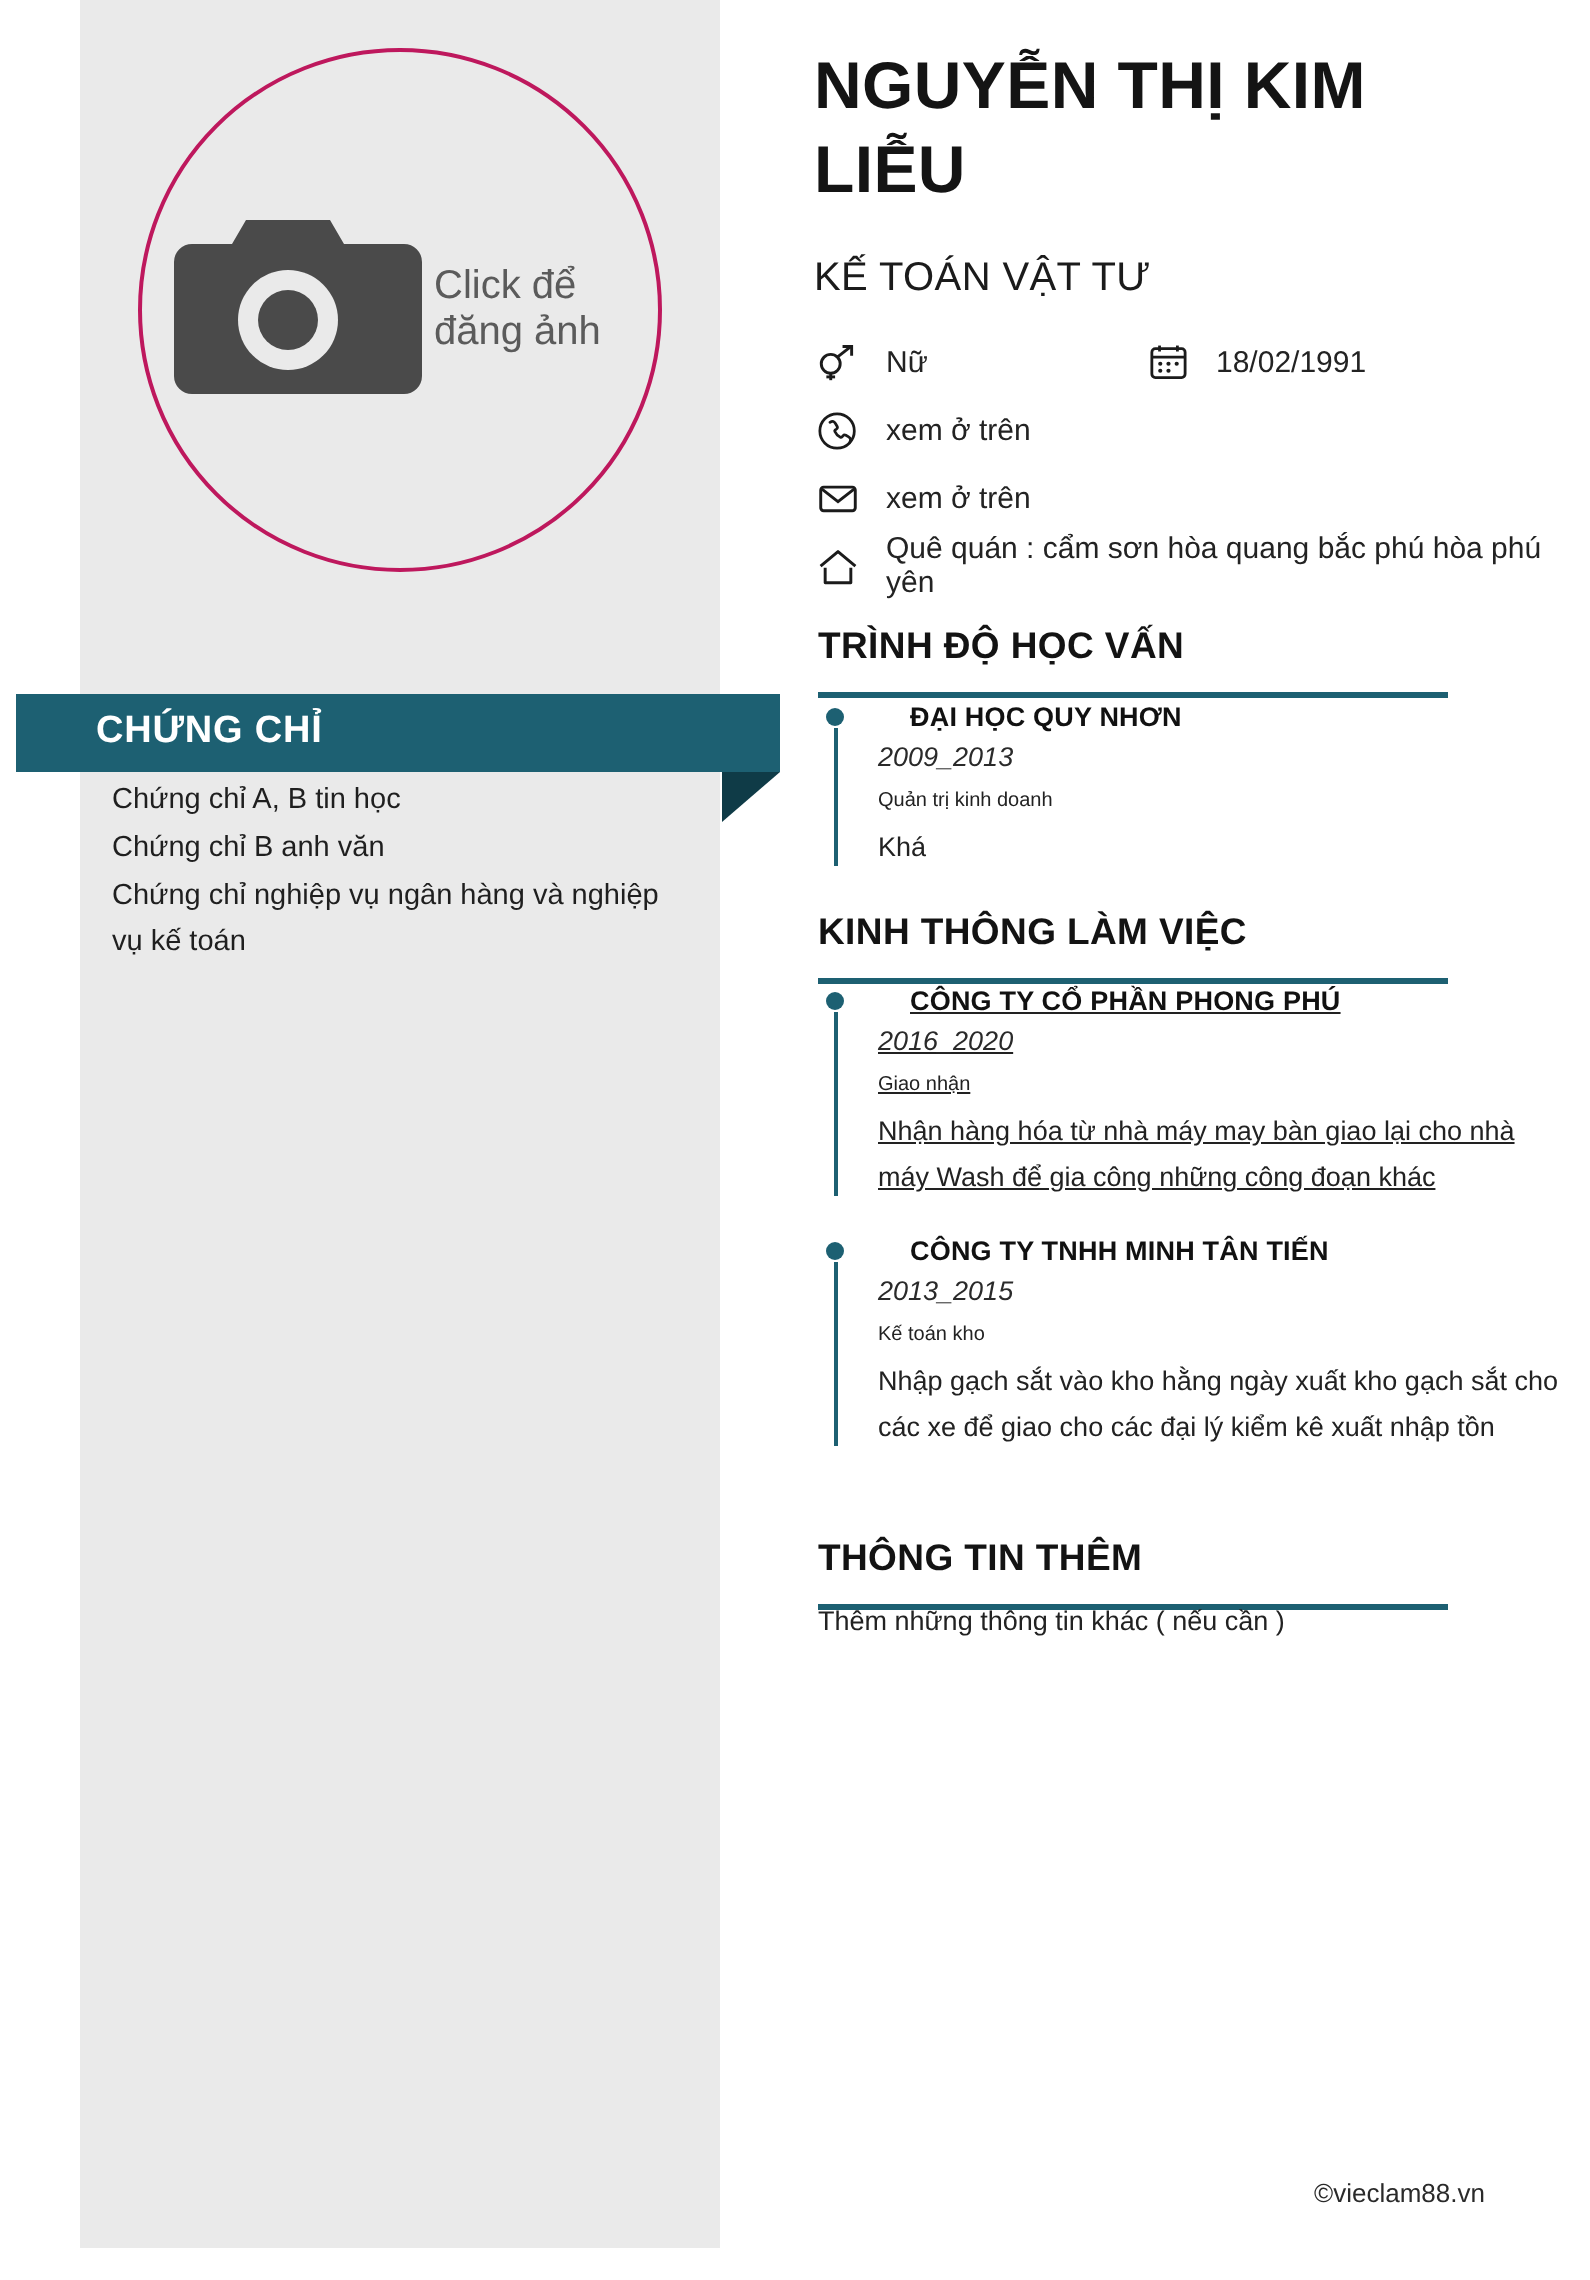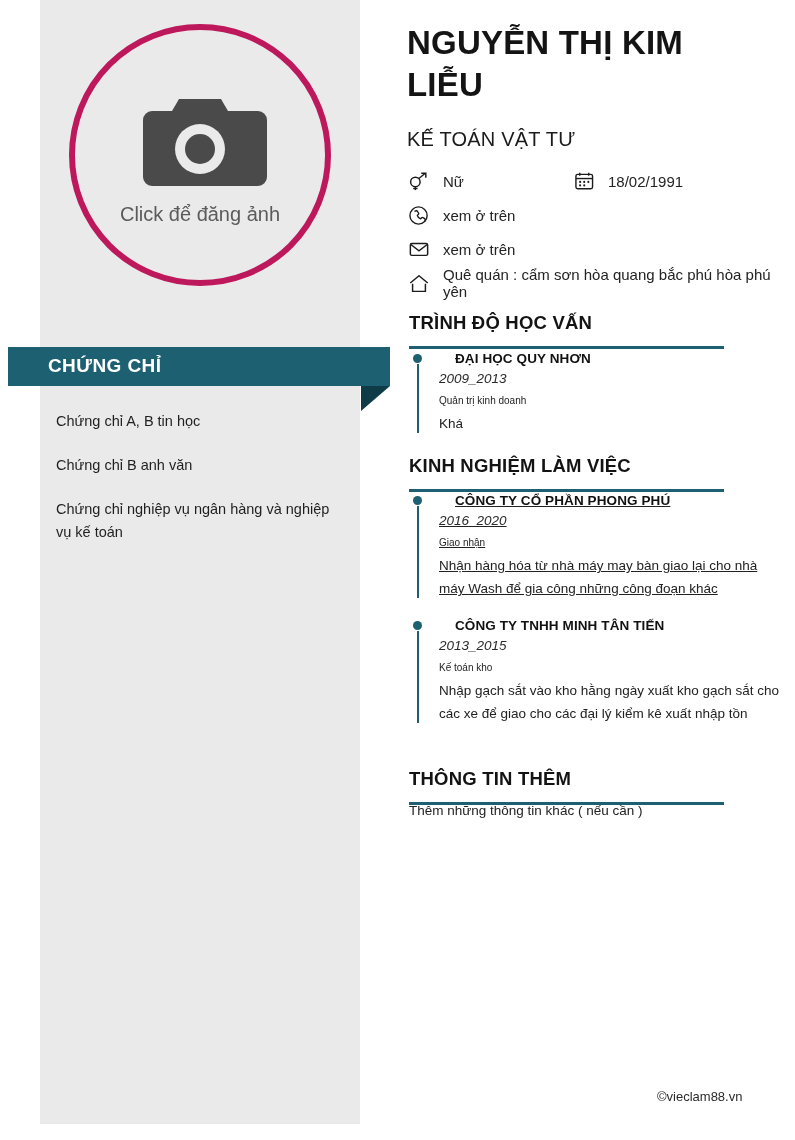--- a/index.html
+++ b/index.html
@@ -41,24 +41,24 @@
     width: 320px;
     height: 310px;
     display: flex;
     align-items: center;
     justify-content: center;
   }
   .photo-circle {
     width: 262px;
     height: 262px;
     border-radius: 50%;
-    border: 6px solid #be185d;
+    border: 2px solid #be185d;
     background: #eaeaea;
     display: flex;
-    flex-direction: column;
+    flex-direction: row;
     align-items: center;
     justify-content: center;
   }
   .camera-icon {
     width: 146px;
     height: 104px;
     margin-top: 6px;
     margin-bottom: 8px;
   }
   .photo-label {
@@ -97,21 +97,21 @@
 
   .cert-list {
     position: absolute;
     left: 56px;
     top: 389px;
     width: 290px;
     font-size: 14.5px;
     line-height: 23px;
     color: #1f1f1f;
   }
-  .cert-list div { margin-bottom: 1px; margin-top: 21px; }
+  .cert-list div { margin-bottom: 1px; }
 
   .name {
     position: absolute;
     left: 407px;
     top: 22px;
     width: 340px;
     font-size: 33px;
     line-height: 42px;
     font-weight: bold;
     color: #141414;
@@ -354,21 +354,21 @@
     <span class="bar"></span>
     <div class="body">
       <div class="org">ĐẠI HỌC QUY NHƠN</div>
       <div class="years">2009_2013</div>
       <div class="role">Quản trị kinh doanh</div>
       <div class="desc">Khá</div>
     </div>
   </div>
 
   <div class="section-head" style="left:409px; top:455px;">
-    <span class="stitle">KINH NGHIỆM LÀM VIỆC</span>
+    <span class="stitle">KINH THÔNG LÀM VIỆC</span>
     <span class="sline"></span>
   </div>
 
   <div class="entry" style="top:492px;text-decoration:underline;">
     <span class="bullet"></span>
     <span class="bar"></span>
     <div class="body">
       <div class="org">CÔNG TY CỔ PHẦN PHONG PHÚ</div>
       <div class="years">2016_2020</div>
       <div class="role">Giao nhận</div>

